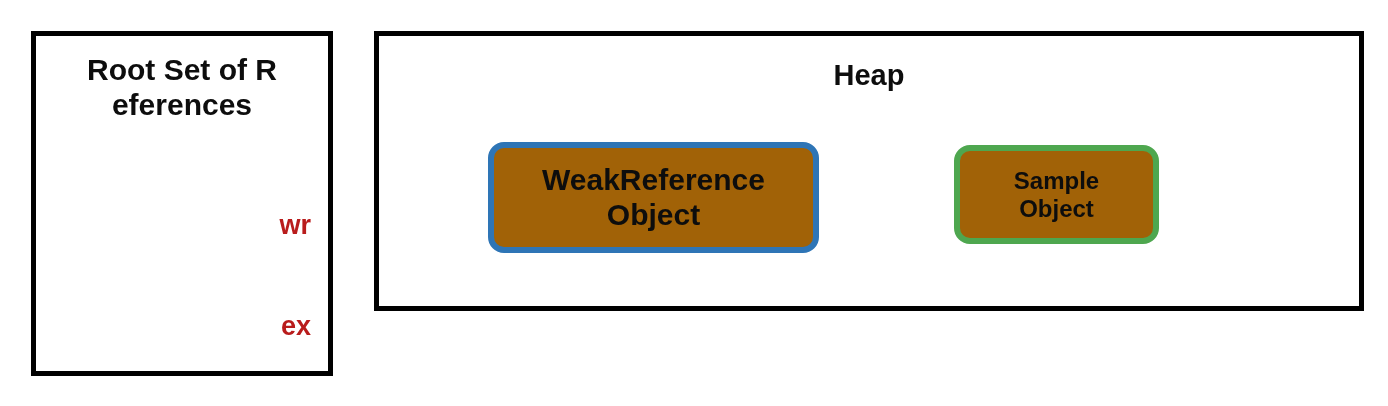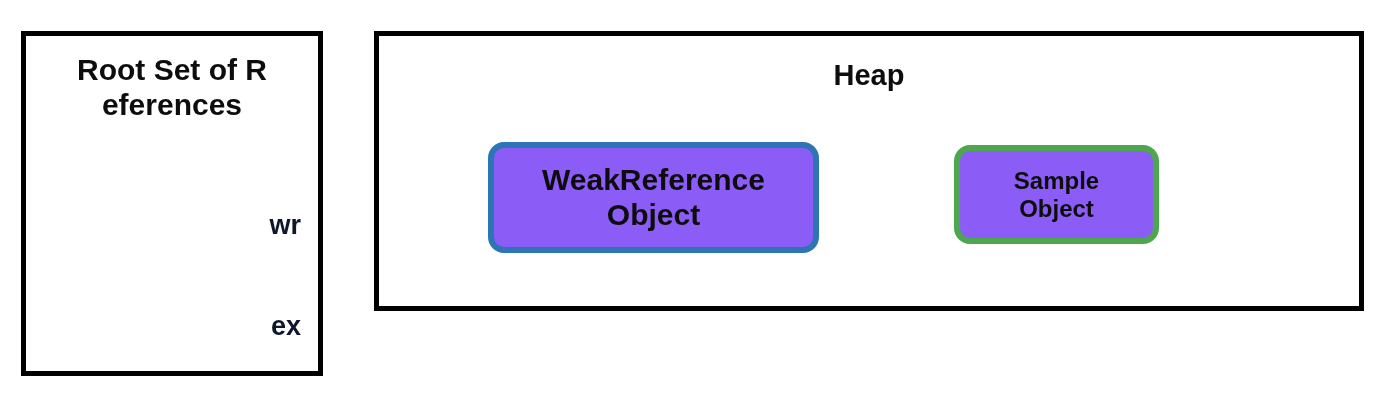--- a/index.html
+++ b/index.html
@@ -18,21 +18,21 @@
 
   
   .container-box {
     position: absolute;
     background: #ffffff;
     border: 5px solid #000000;
     box-sizing: border-box;
   }
 
   #root-set-box {
-    left: 21px;
+    left: 31px;
     top: 31px;
     width: 302px;
     height: 345px;
   }
 
   #heap-box {
     left: 374px;
     top: 31px;
     width: 990px;
     height: 280px;
@@ -60,38 +60,38 @@
     top: 22px;
     font-size: 29px;
   }
 
   
   .ref-label {
     position: absolute;
     text-align: right;
     font-weight: bold;
     font-size: 27px;
-    color: #0f172a;
+    color: #b91c1c;
     line-height: 1;
   }
 
   #ref-label-wr {
     right: 17px;
     top: 176px;
   }
 
   #ref-label-ex {
     right: 17px;
     top: 277px;
   }
 
   
   .object-node {
     position: absolute;
-    background: #8b5cf6;
+    background: #a16207;
     box-sizing: border-box;
     display: flex;
     align-items: center;
     justify-content: center;
     text-align: center;
     font-weight: bold;
     color: #0d0d0d;
     line-height: 1.16;
     white-space: pre-line;
     border-radius: 16px;

